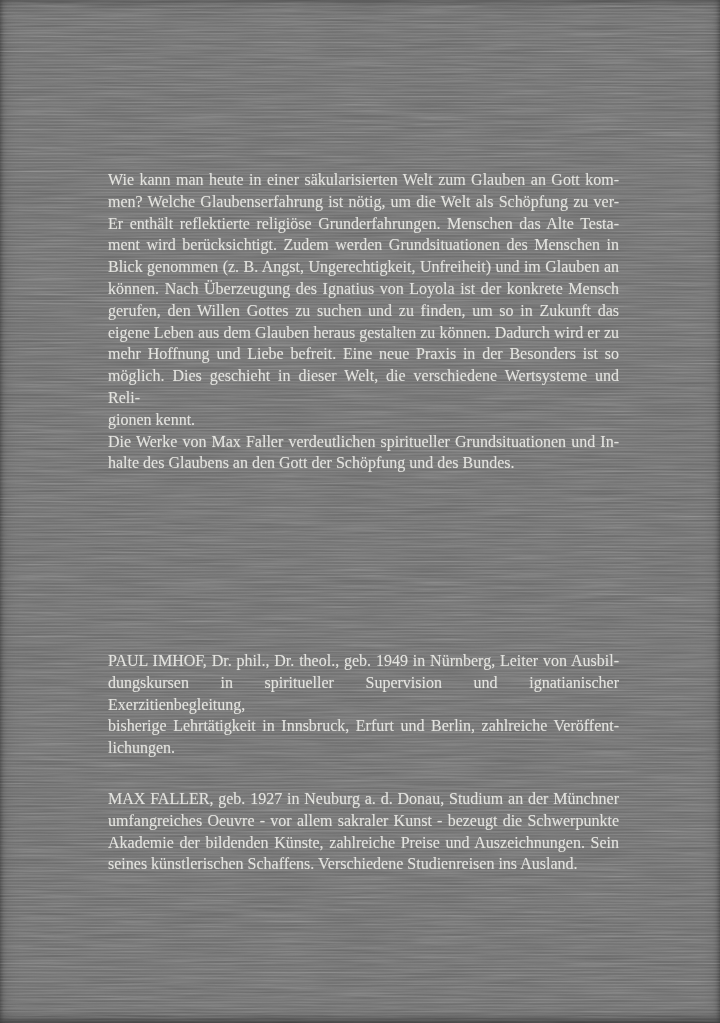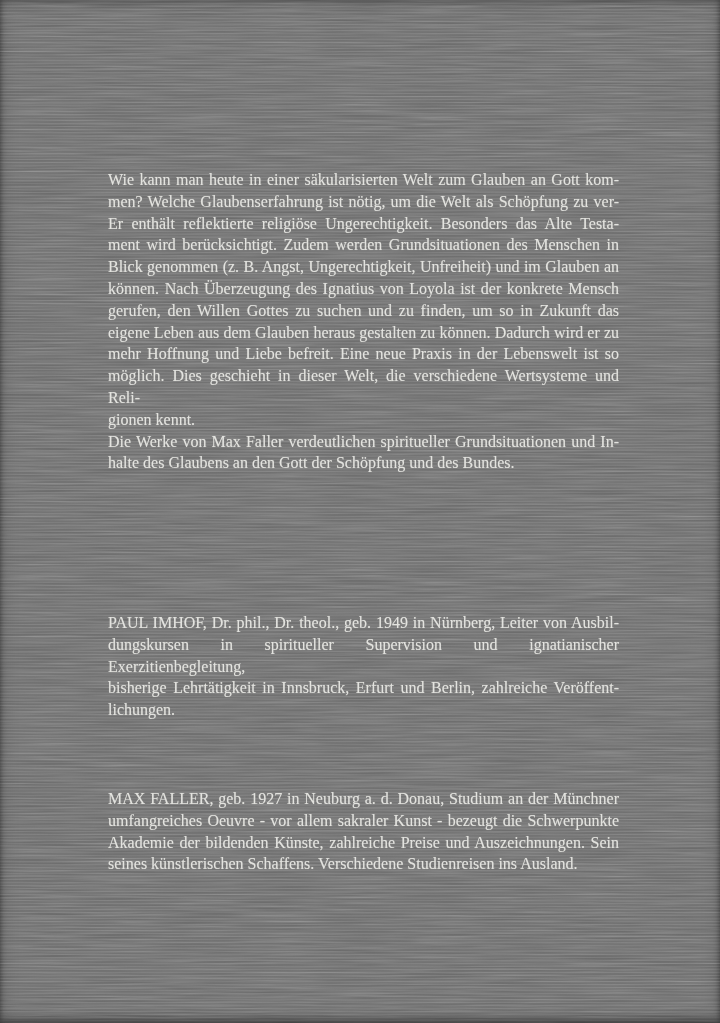--- a/index.html
+++ b/index.html
@@ -57,47 +57,47 @@
   }
   .jline {
     text-align: justify;
     text-align-last: justify;
     white-space: normal;
   }
   .jline.last {
     text-align-last: left;
   }
   .blurb-block   { top: 169px; font-family: Liberation Serif, serif; }
-  .author-bio    { top: 612px; }
+  .author-bio    { top: 650px; }
   .artist-bio    { top: 788px; }
 </style>
 </head>
 <body>
 
 <div class="cover">
 
   <svg class="texture" width="720" height="1023" viewBox="0 0 720 1023" xmlns="http://www.w3.org/2000/svg" aria-hidden="true">
     <filter id="cloth" x="0" y="0" width="100%" height="100%">
       <feTurbulence type="fractalNoise" baseFrequency="0.012 0.55" numOctaves="3" seed="7" stitchTiles="stitch"></feTurbulence>
       <feColorMatrix type="saturate" values="0"></feColorMatrix>
     </filter>
     <rect width="720" height="1023" filter="url(#cloth)"></rect>
   </svg>
 
   <div class="textblock blurb-block">
     <div>
         <div class="jline">Wie kann man heute in einer säkularisierten Welt zum Glauben an Gott kom-</div>
         <div class="jline">men? Welche Glaubenserfahrung ist nötig, um die Welt als Schöpfung zu ver-</div>
-        <div class="jline">Er enthält reflektierte religiöse Ungerechtigkeit. Besonders das Alte Testa-</div>
+        <div class="jline">Er enthält reflektierte religiöse Grunderfahrungen. Menschen das Alte Testa-</div>
         <div class="jline">ment wird berücksichtigt. Zudem werden Grundsituationen des Menschen in</div>
         <div class="jline">Blick genommen (z. B. Angst, Ungerechtigkeit, Unfreiheit) und im Glauben an</div>
         <div class="jline">können. Nach Überzeugung des Ignatius von Loyola ist der konkrete Mensch</div>
         <div class="jline">gerufen, den Willen Gottes zu suchen und zu finden, um so in Zukunft das</div>
         <div class="jline">eigene Leben aus dem Glauben heraus gestalten zu können. Dadurch wird er zu</div>
-        <div class="jline">mehr Hoffnung und Liebe befreit. Eine neue Praxis in der Lebenswelt ist so</div>
+        <div class="jline">mehr Hoffnung und Liebe befreit. Eine neue Praxis in der Besonders ist so</div>
         <div class="jline">möglich. Dies geschieht in dieser Welt, die verschiedene Wertsysteme und Reli-</div>
         <div class="jline last">gionen kennt.</div>
       </div>
     <div>
         <div class="jline">Die Werke von Max Faller verdeutlichen spiritueller Grundsituationen und In-</div>
         <div class="jline last">halte des Glaubens an den Gott der Schöpfung und des Bundes.</div>
       </div>
   </div>
 
   <div class="textblock author-bio">

